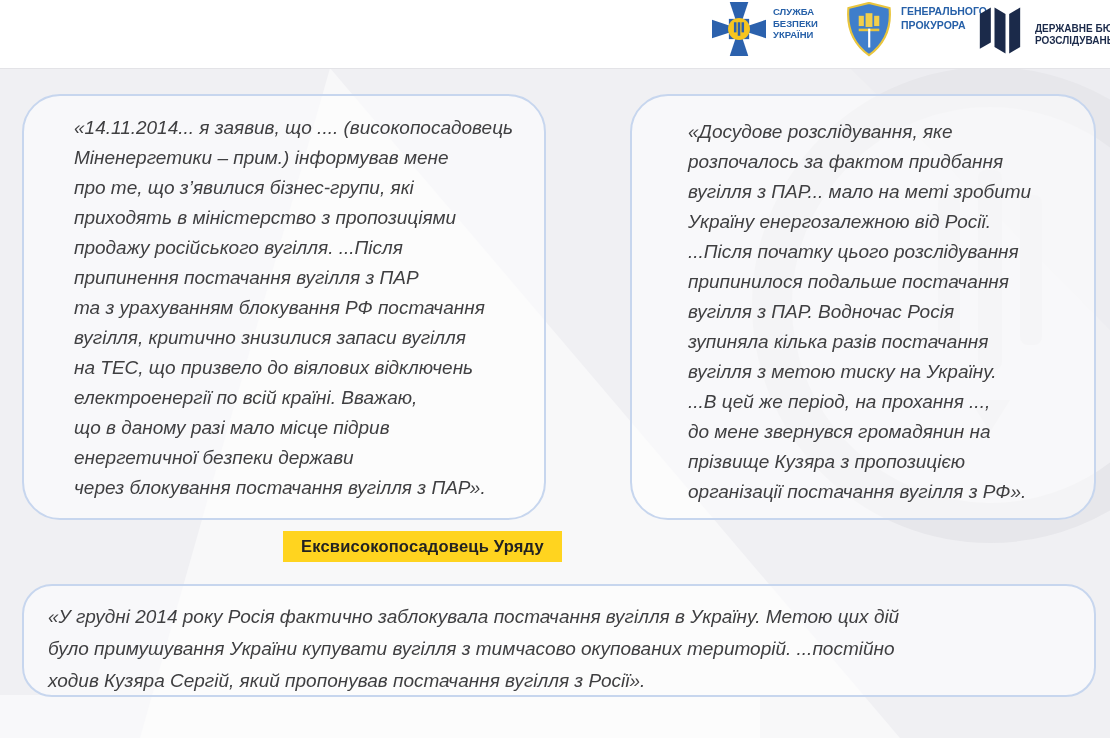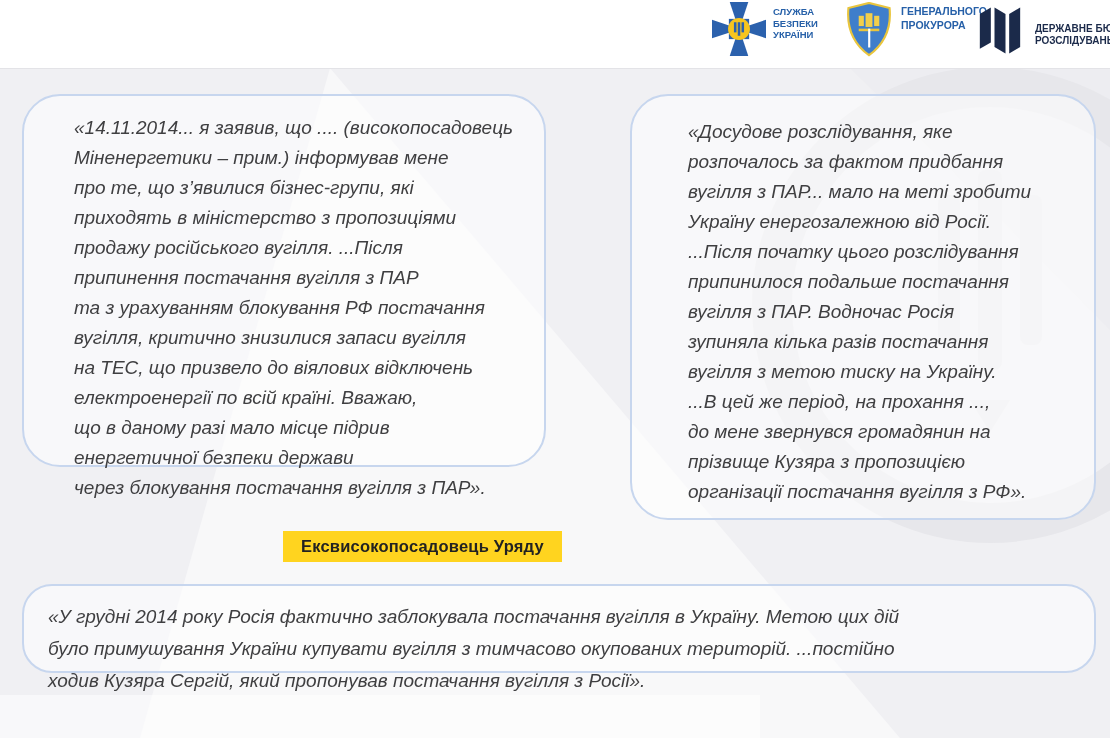--- a/index.html
+++ b/index.html
@@ -24,23 +24,23 @@
   .logo-sbu .logo-text{margin-left:7px;margin-top:4px;font-size:9.5px;line-height:11.5px;}
   .logo-pgo{left:845px;top:2px;}
   .logo-pgo .logo-text{margin-left:8px;margin-top:3px;font-size:10.5px;line-height:13.5px;}
   .logo-dbr{left:978px;top:3px;}
   .logo-dbr .logo-text{margin-left:13px;margin-top:20px;font-size:10px;line-height:12px;color:#1b2a4a;}
   .card{
     position:absolute;box-sizing:border-box;z-index:1;
     background:rgba(255,255,255,.55);
     border:2px solid #c7d6ee;border-radius:38px;
   }
-  .card-left{left:22px;top:94px;width:524px;height:373px;padding:17px 6px 0 50px;}
+  .card-left{left:22px;top:94px;width:524px;height:426px;padding:17px 6px 0 50px;}
   .card-right{left:630px;top:94px;width:466px;height:426px;padding:21px 6px 0 56px;}
-  .card-bottom{left:22px;top:584px;width:1074px;height:89px;border-radius:30px;padding:15px 28px 0 24px;}
+  .card-bottom{left:22px;top:584px;width:1074px;height:113px;border-radius:30px;padding:15px 28px 0 24px;}
   .quote{
     margin:0;font-style:italic;color:#3f3f41;
     font-size:19px;line-height:30px;white-space:pre-line;
   }
   .card-bottom .quote{line-height:32px;}
   .badge{
     position:absolute;z-index:2;background:#ffd41f;color:#222222;
     font-size:16.5px;font-weight:bold;letter-spacing:.2px;
     padding:6px 18px;white-space:nowrap;
   }

